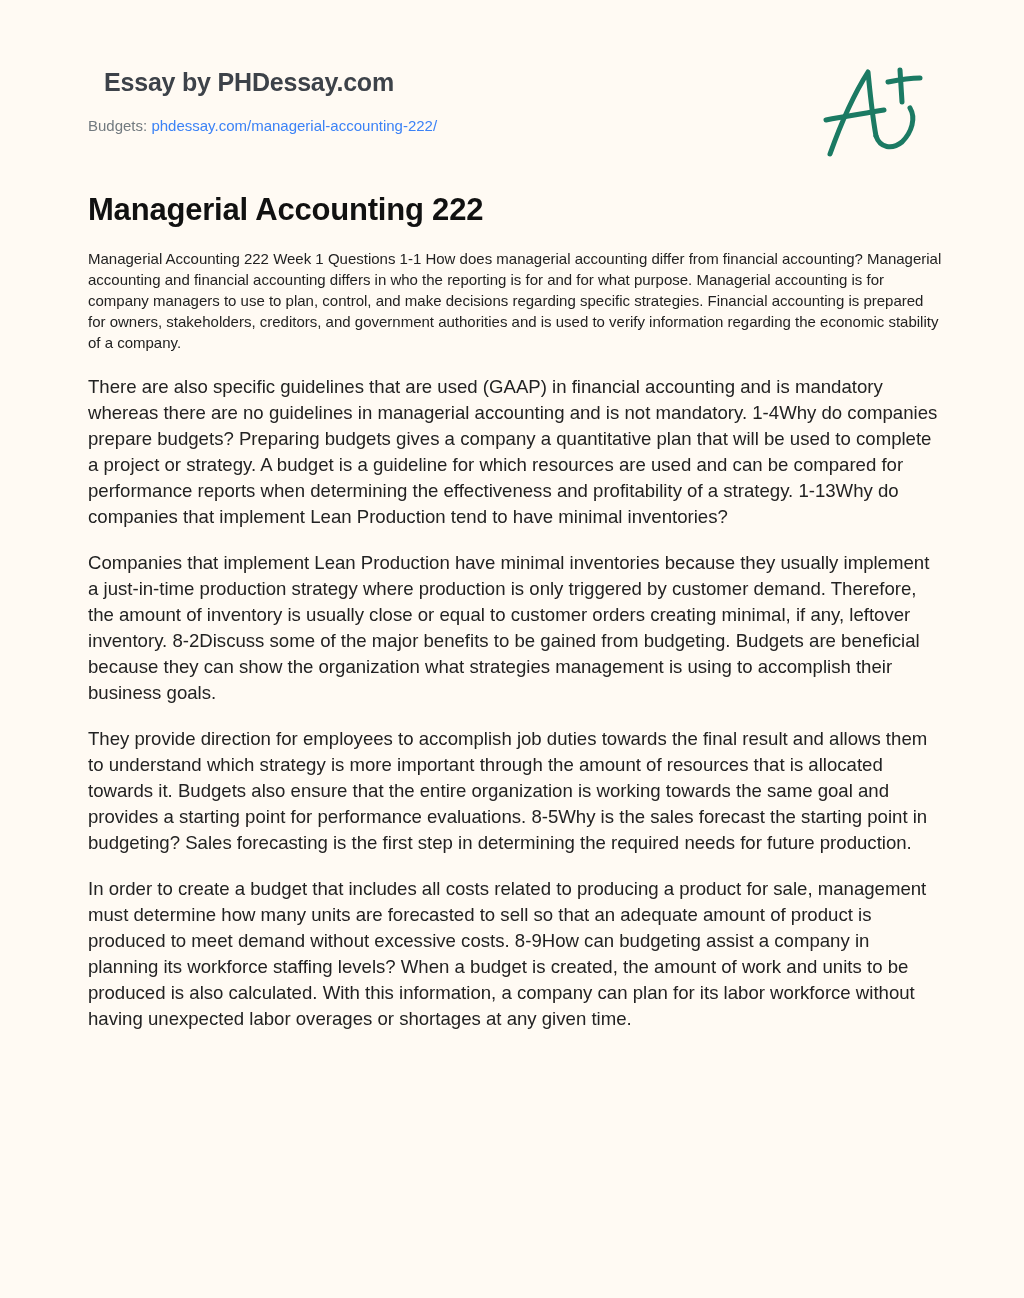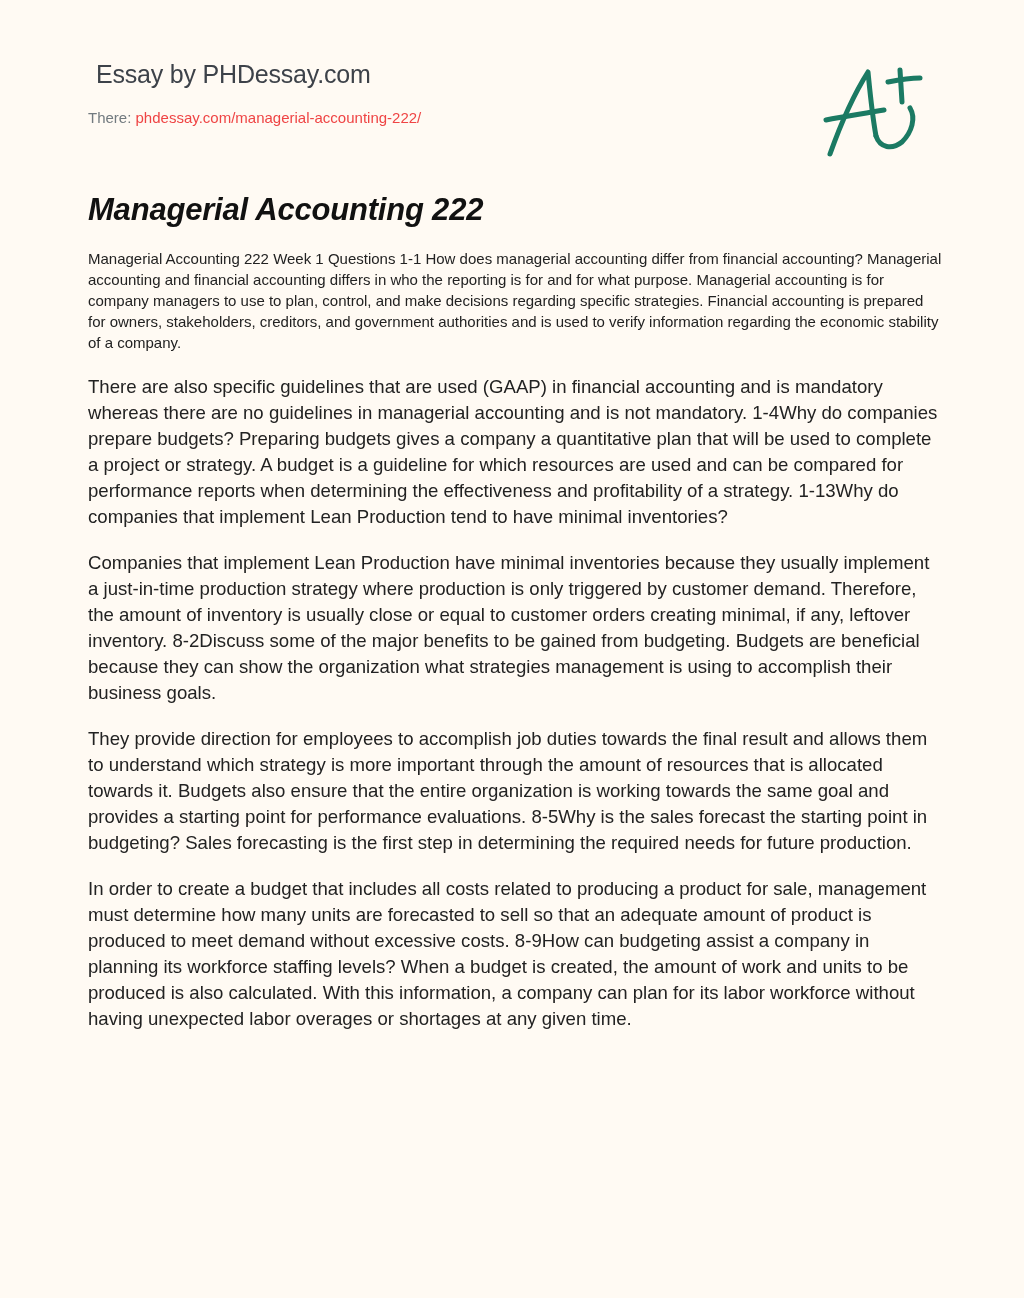--- a/index.html
+++ b/index.html
@@ -16,34 +16,34 @@
       color: #222222;
     }
     .header {
       position: absolute;
       left: 88px;
       top: 48px;
       width: 700px;
     }
     .site-title {
       font-size: 25px;
-      font-weight: normal;
+      font-weight: bold;
       color: #3d4249;
-      margin: 8px;
+      margin: 16px;
       line-height: 36px;
       letter-spacing: -0.2px;
     }
     .source-line {
       margin-top: 16px;
       font-size: 15px;
       line-height: 20px;
       color: #727a7f;
     }
     .source-link {
-      color: #ef4444;
+      color: #3b82f6;
       text-decoration: none;
     }
     .logo {
       position: absolute;
       left: 818px;
       top: 62px;
       width: 115px;
       height: 100px;
     }
     .main {
@@ -52,42 +52,41 @@
       top: 190px;
       width: 856px;
     }
     .essay-title {
       font-size: 31px;
       font-weight: bold;
       color: #111111;
       margin: 0 0 18px 0;
       line-height: 40px;
       letter-spacing: -0.2px;
-      font-style: italic;
     }
     .intro {
       font-size: 15px;
       line-height: 21px;
       color: #222222;
       margin: 0 0 21px 0;
     }
     .para {
       font-size: 18.6px;
       line-height: 26px;
       color: #222222;
       margin: 13px 0 20px 0;
     }
   </style>
 </head>
 <body>
 
 <header class="header">
   <h2 class="site-title">Essay by PHDessay.com</h2>
   <div class="source-line">
-    <span>There:</span>
+    <span>Budgets:</span>
     <a class="source-link">phdessay.com/managerial-accounting-222/</a>
   </div>
 </header>
 
 <div class="logo">
   <svg width="115" height="100" viewBox="0 0 115 100" fill="none" stroke="#1b7a63" stroke-width="5" stroke-linecap="round" stroke-linejoin="round">
 
     <path d="M12 92 C 22 64, 36 32, 50 10 C 52 30, 54 52, 58 74"></path>
 
     <path d="M8 58 C 26 54, 44 52, 66 48"></path>

